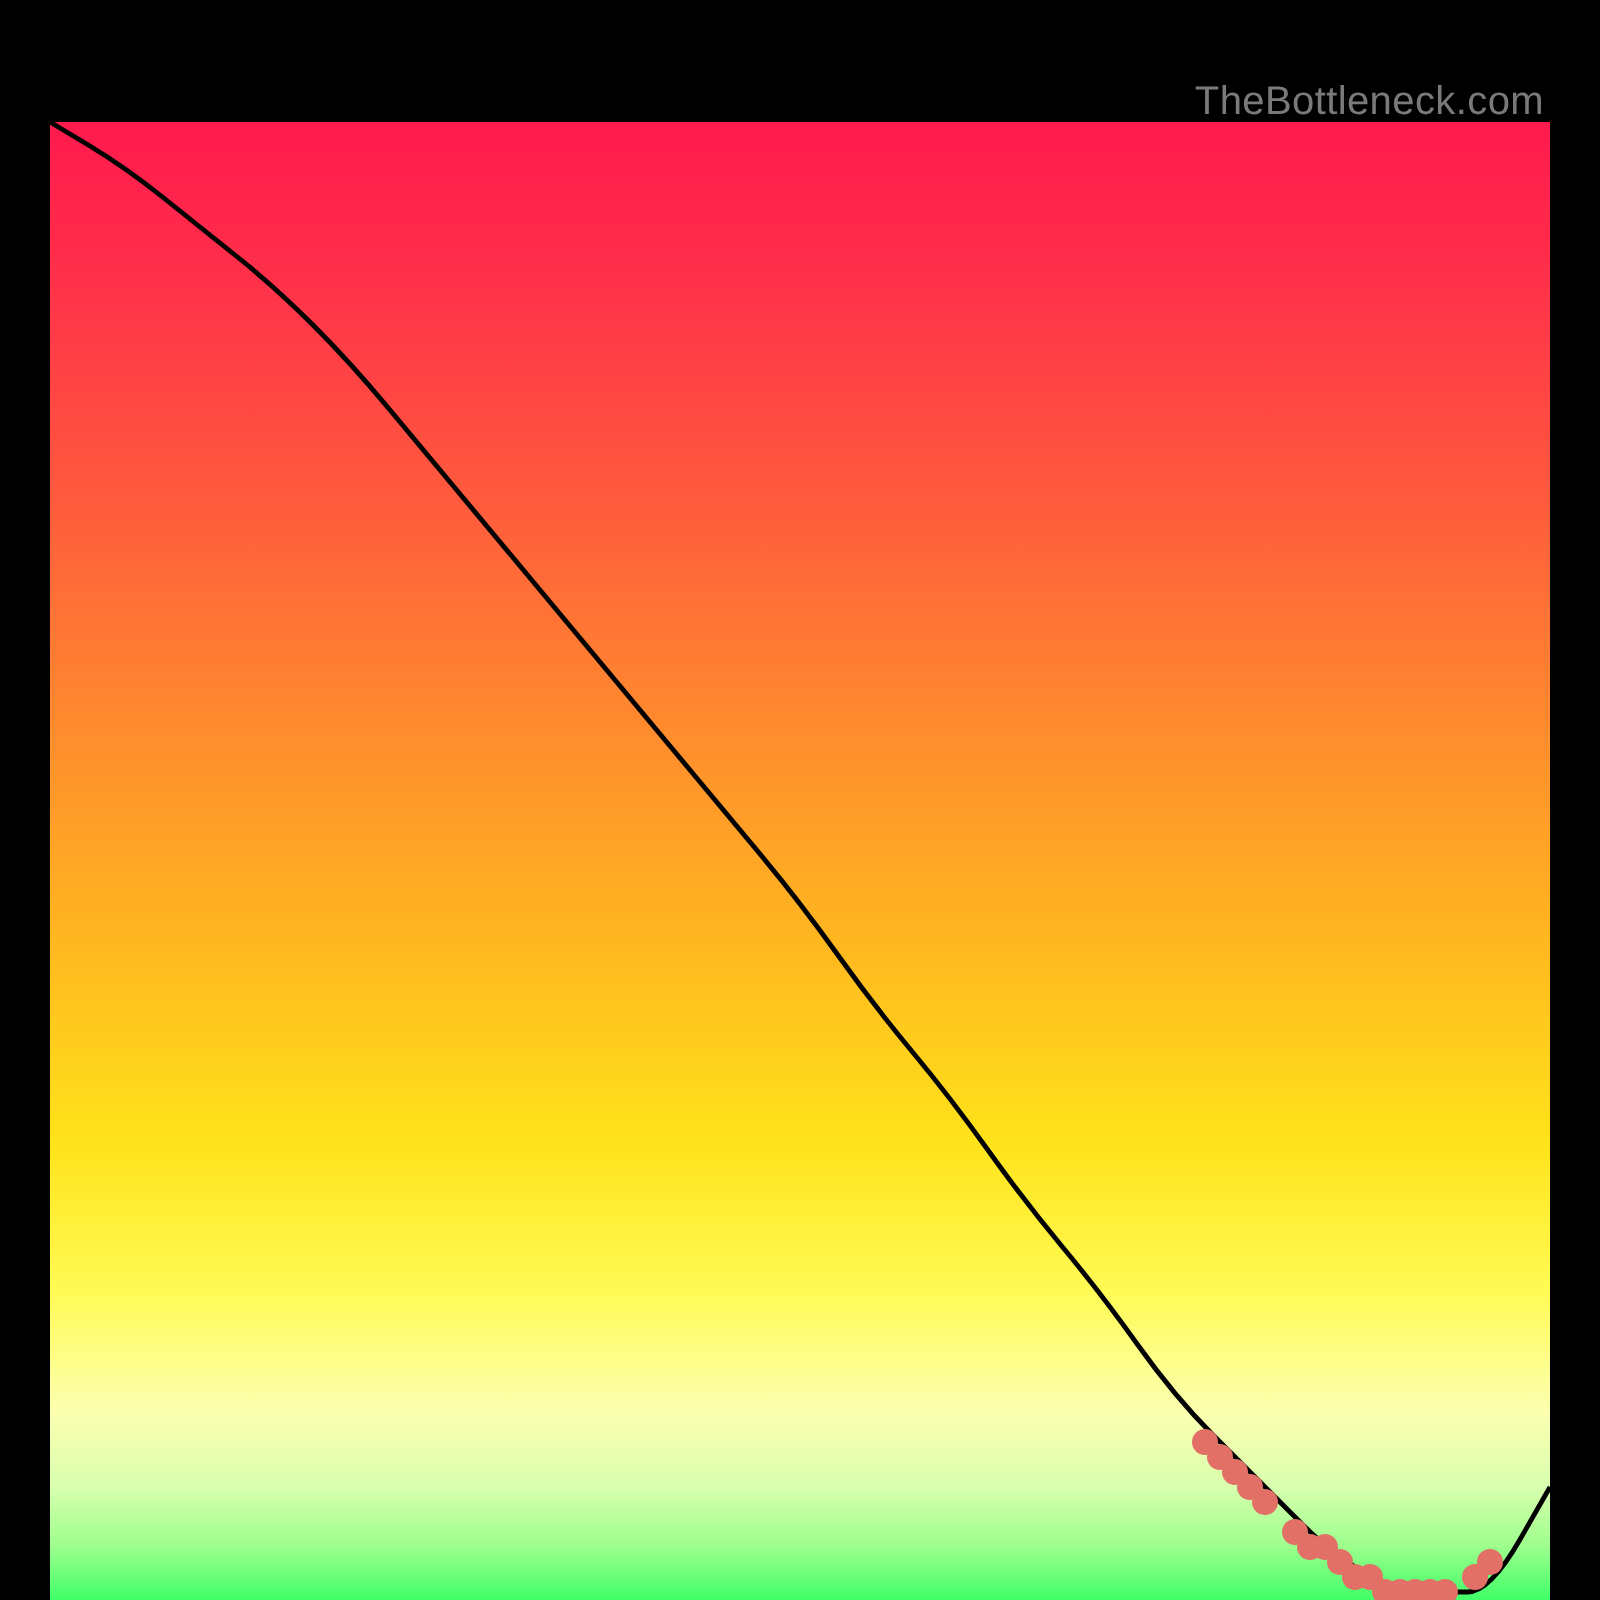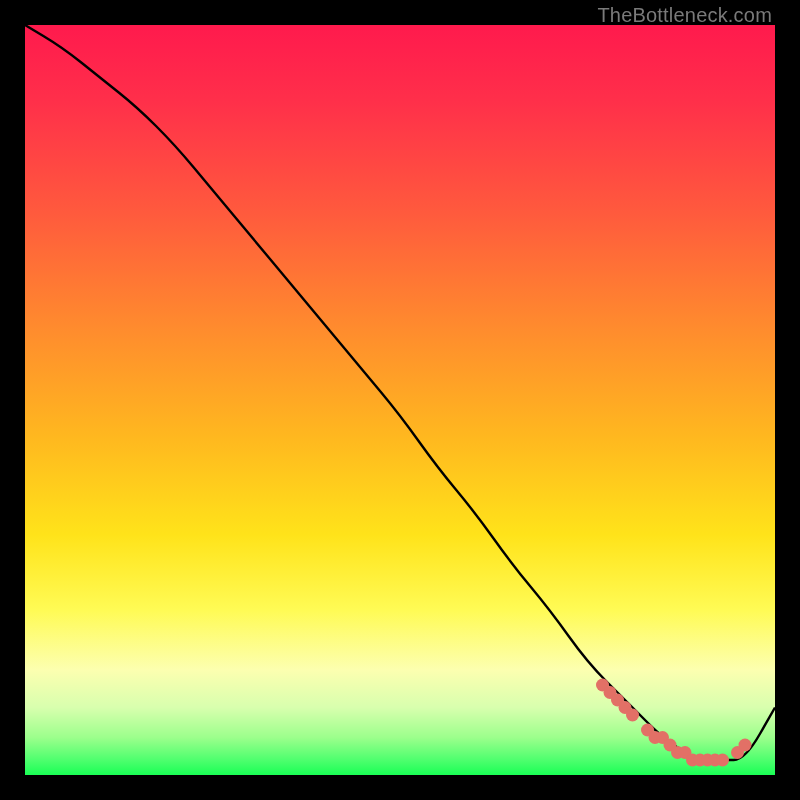--- a/index.html
+++ b/index.html
@@ -9,20 +9,21 @@
     height: 800px;
     background: #000;
     overflow: hidden;
     font-family: Arial, Helvetica, sans-serif;
   }
   .frame {
     position: relative;
     width: 800px;
     height: 728px;
     background: #000;
+    margin-top: 36px;
   }
   .plot {
     position: absolute;
     left: 25px;
     top: 25px;
     width: 750px;
     height: 750px;
     
     background: linear-gradient(
       to bottom,

